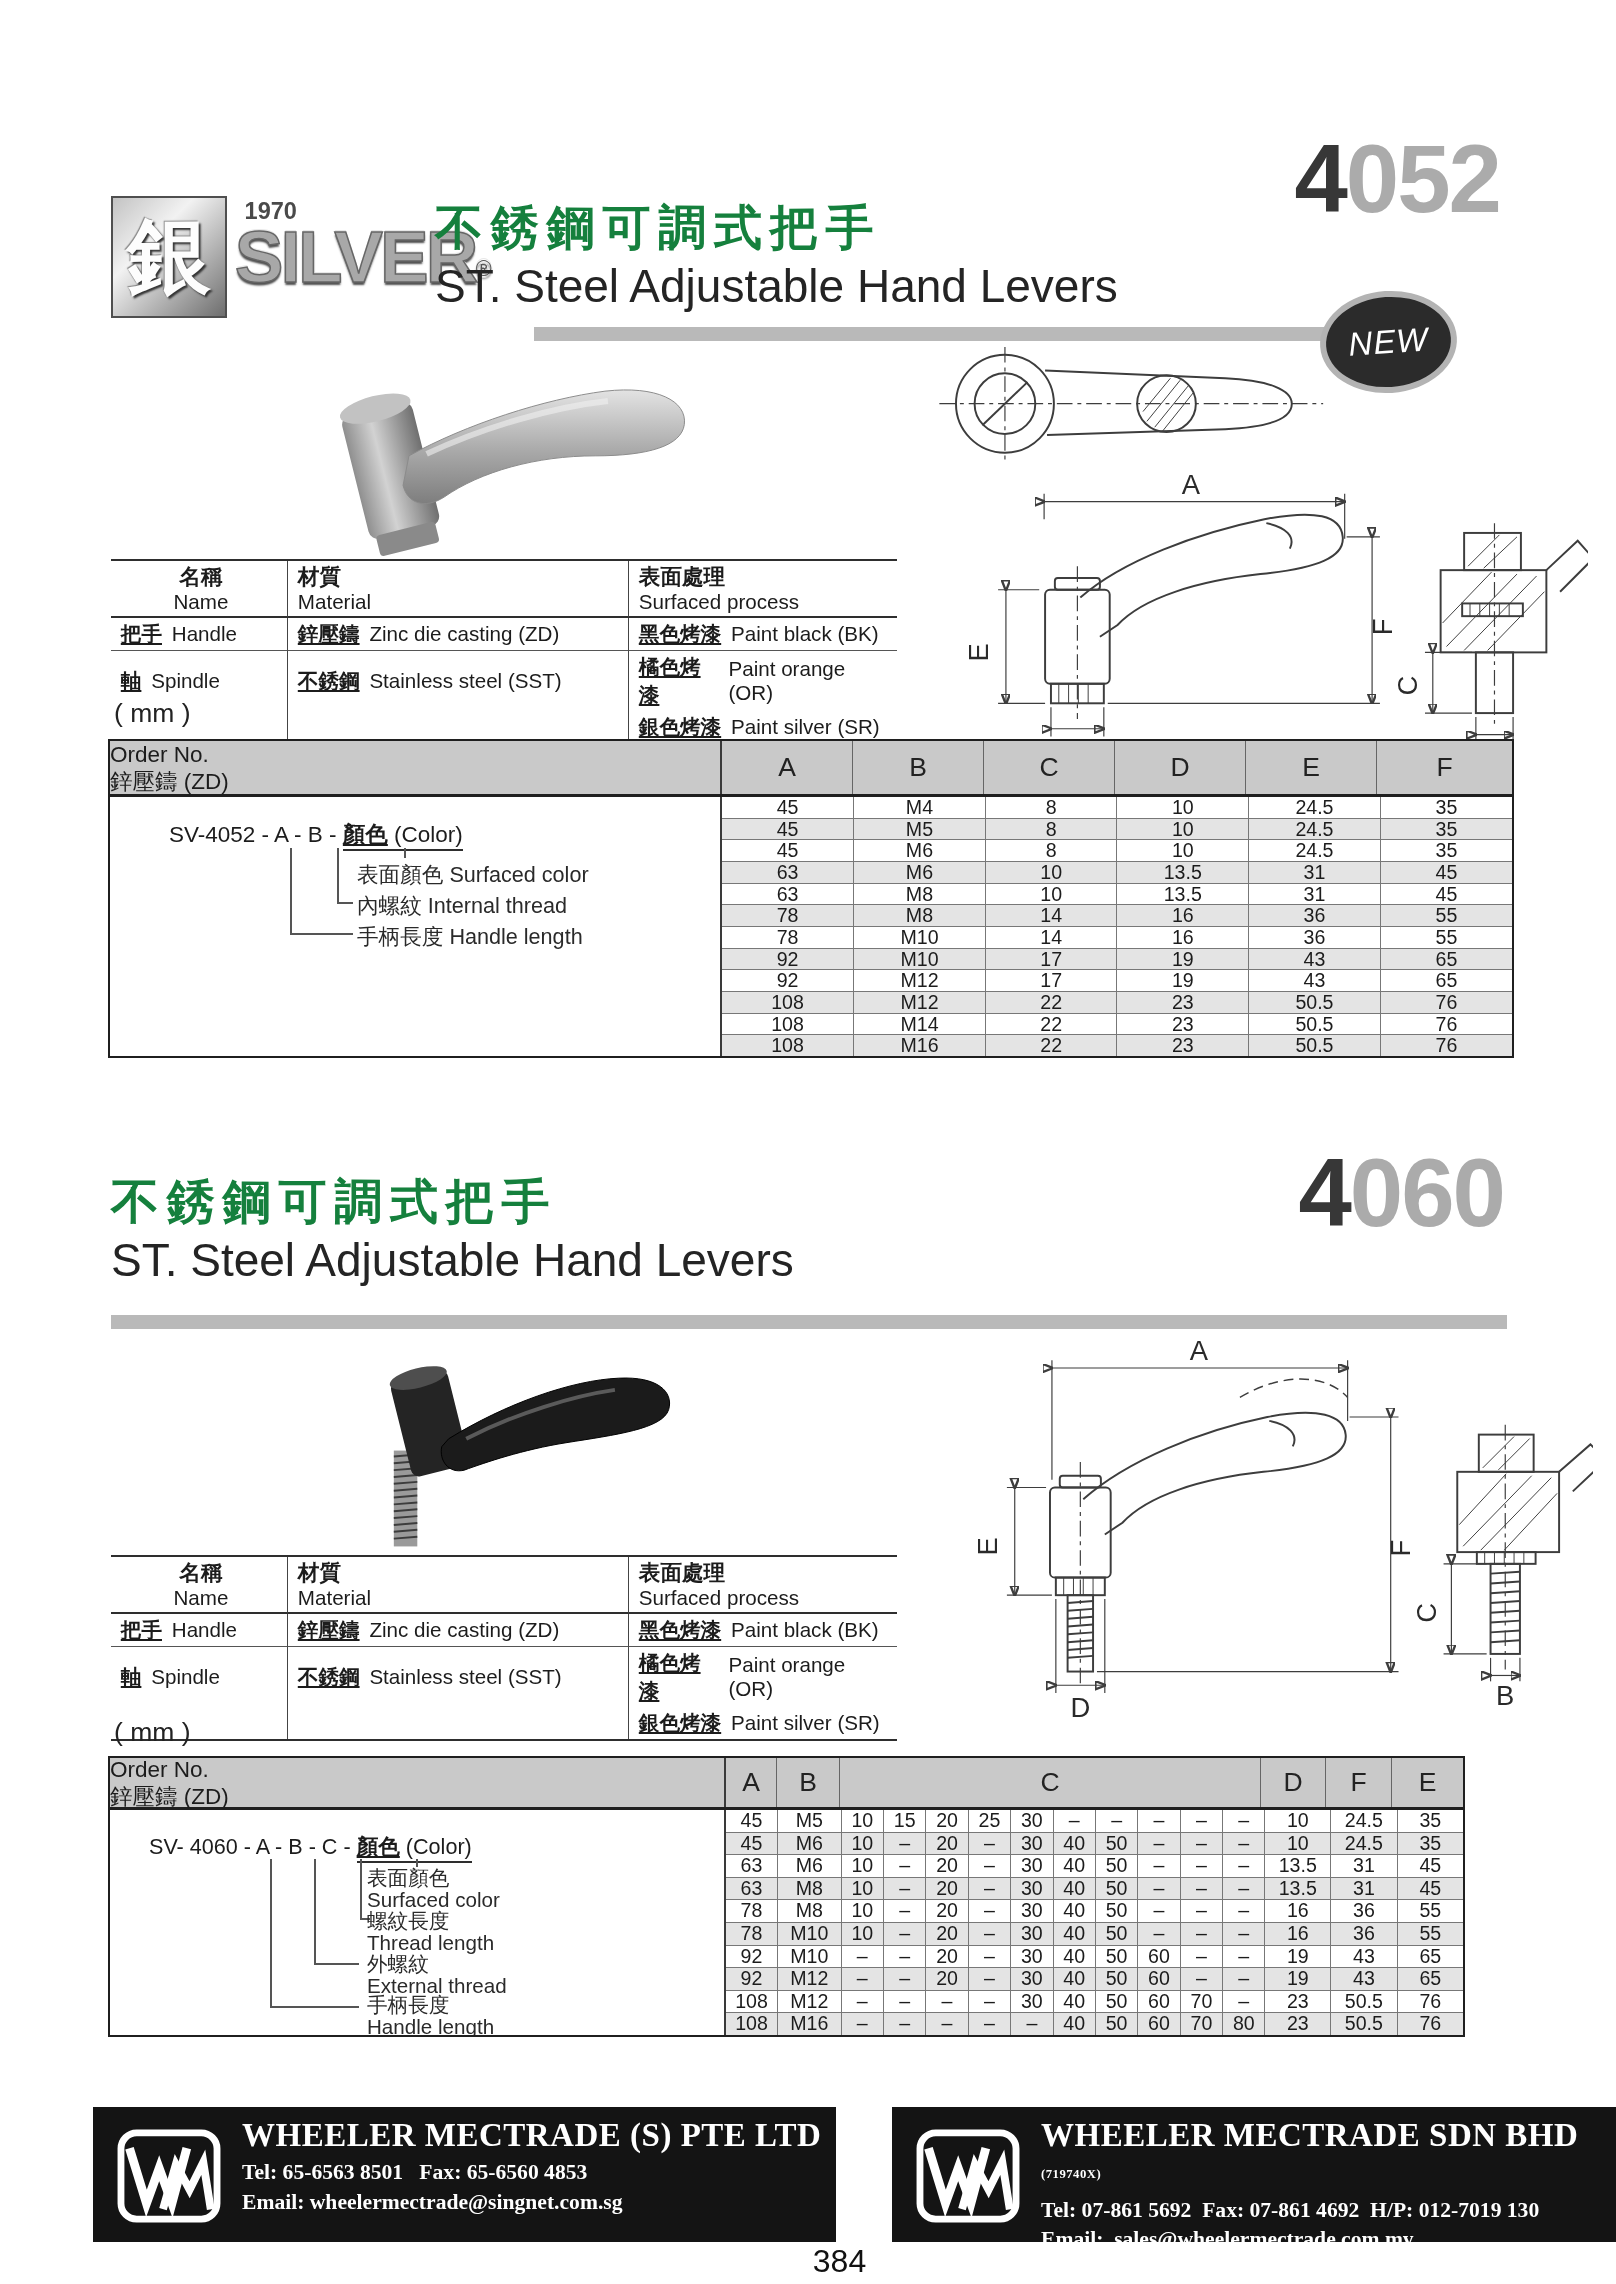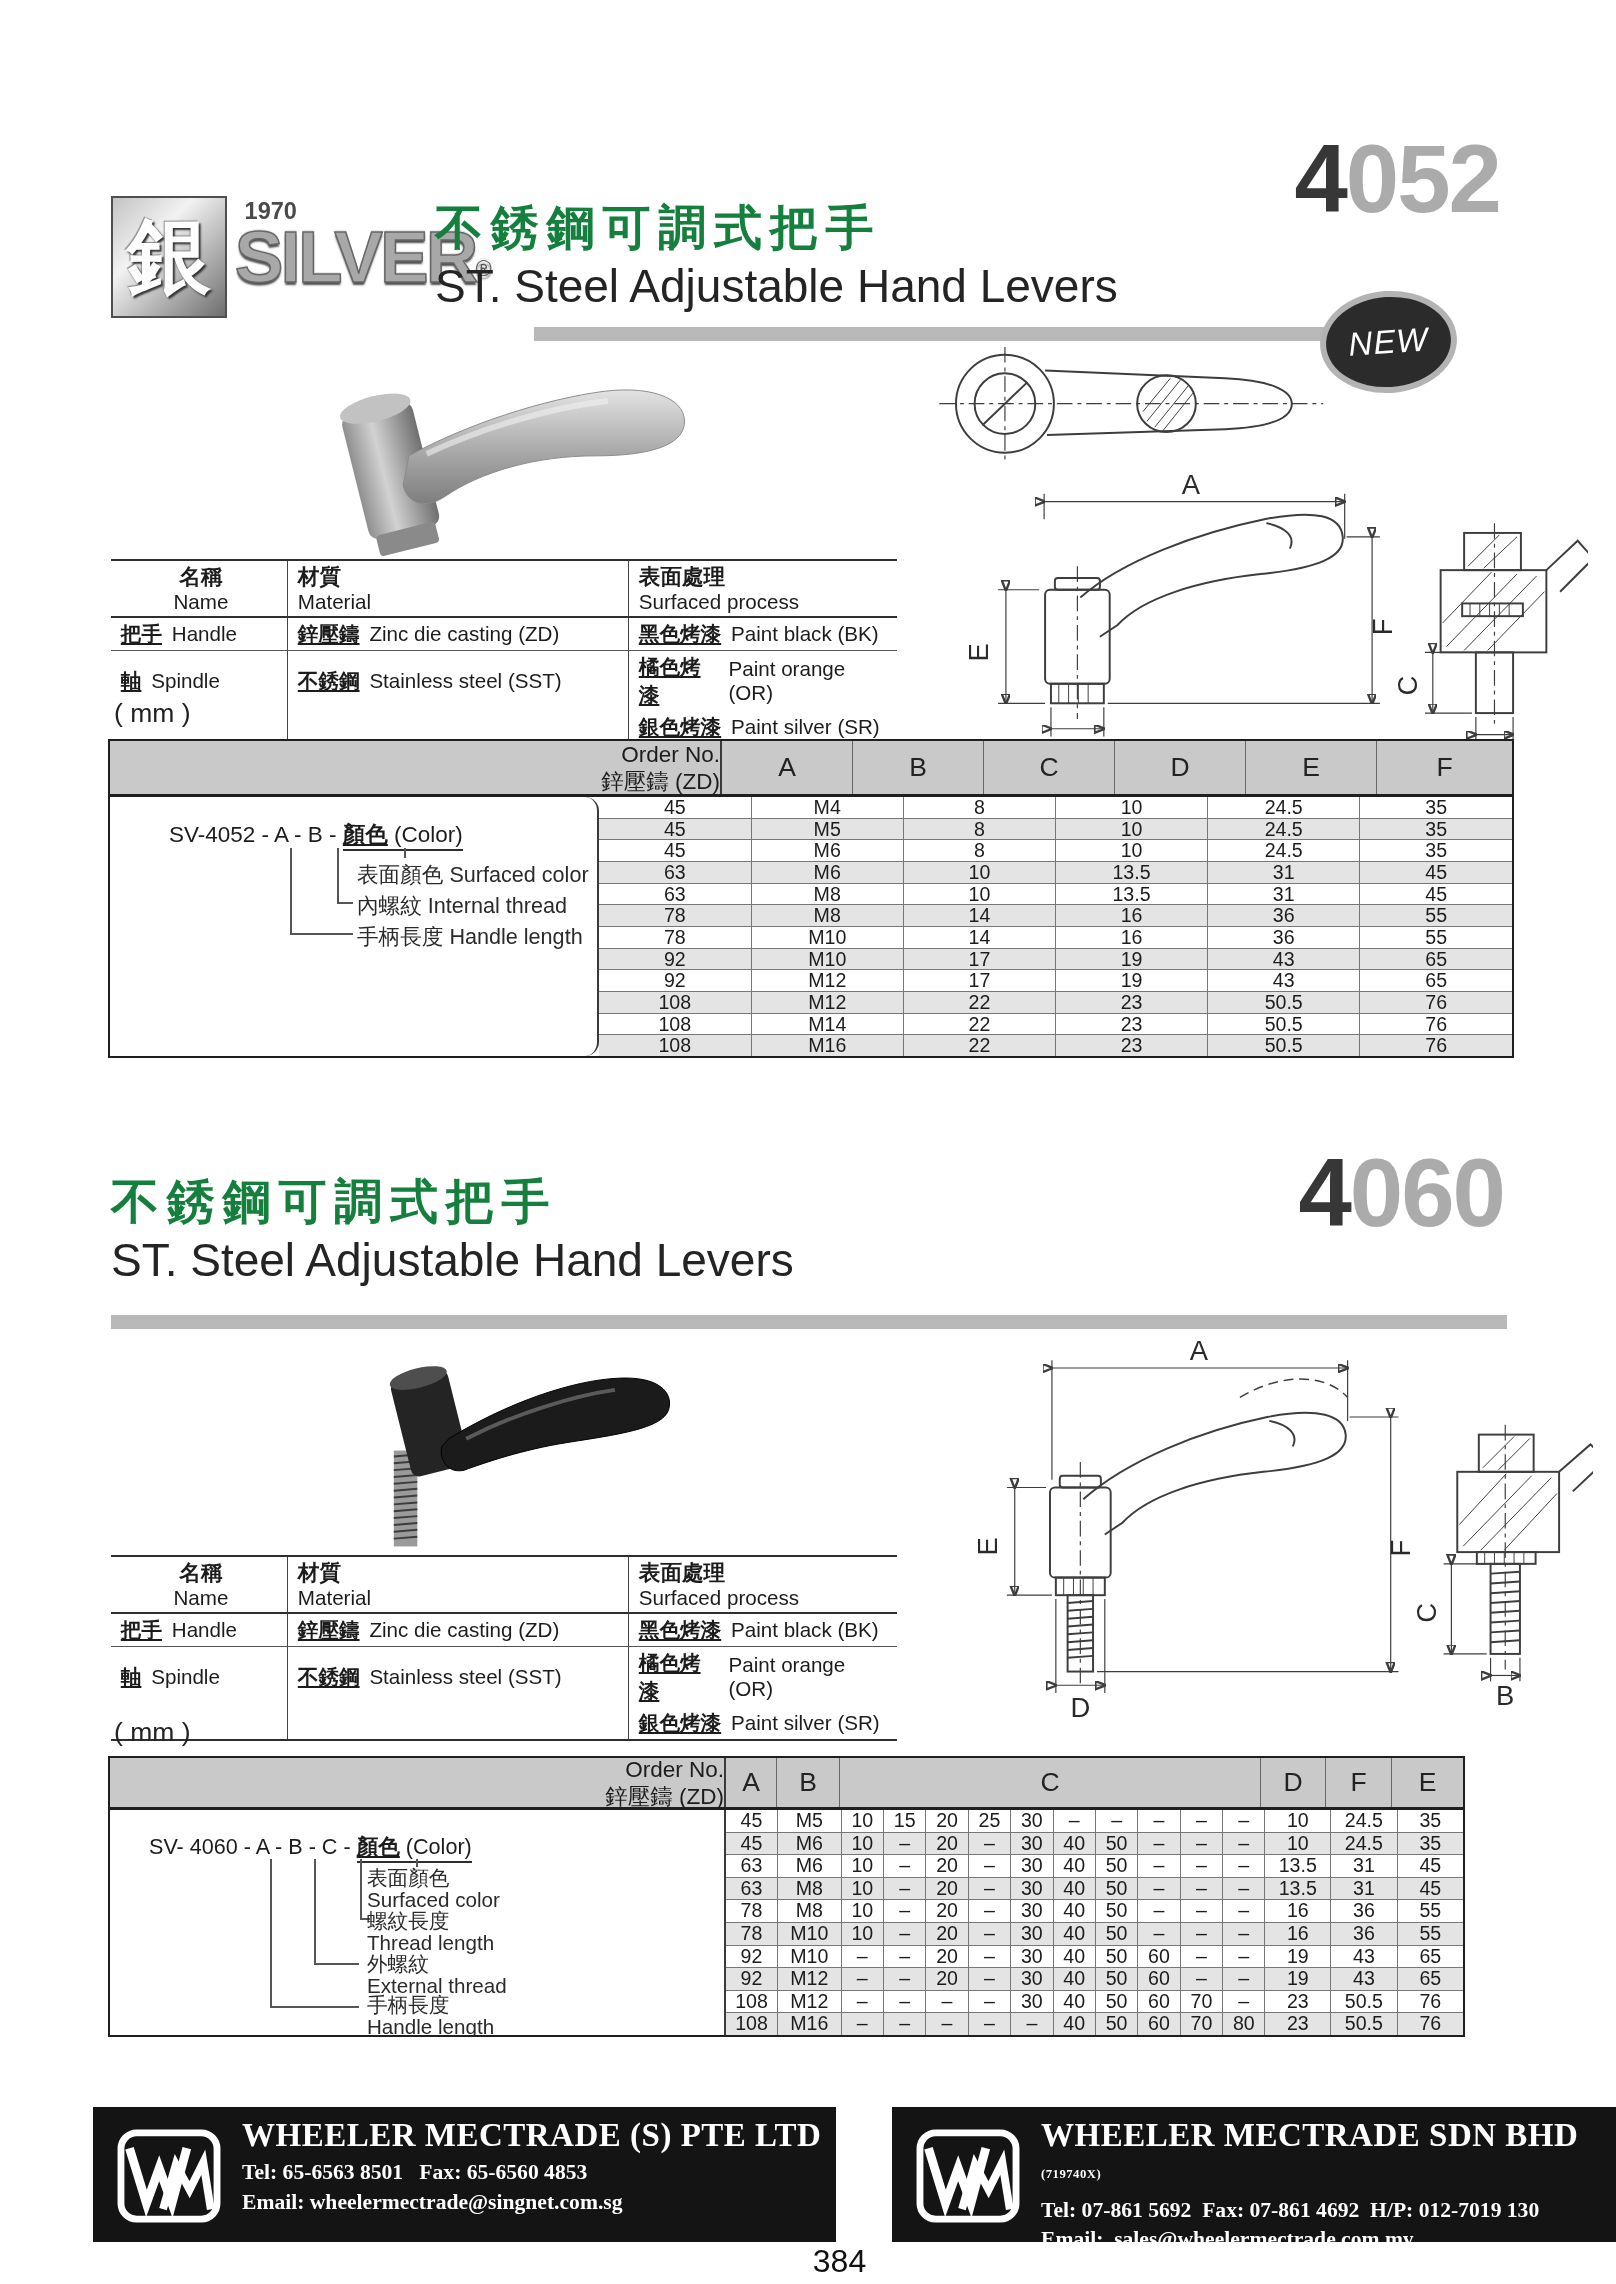--- a/index.html
+++ b/index.html
@@ -48,32 +48,32 @@
   .zhb{font-weight:700;text-decoration:underline;}
   .gap{display:inline-block;width:9.8px;}
   .mm{position:absolute;font-size:26.5px;color:#222;}
   #mm1{left:114px;top:698px;} #mm2{left:114px;top:1717px;}
   
   .spec{position:absolute;left:108px;border:2.9px solid #1f1f1f;background:#fff;}
   #spec4052{top:739px;width:1402px;}
   #spec4060{top:1756px;width:1353px;}
   .spec-head{display:flex;background:#c9c9c9;border-bottom:3.9px solid #1f1f1f;}
   #spec4052 .spec-head{height:53px;} #spec4060 .spec-head{height:49px;}
-  .spec-head .oh{display:flex;flex-direction:column;align-items:flex-end;justify-content:center;
+  .spec-head .oh{display:flex;flex-direction:column;align-items:flex-start;justify-content:center;
                  border-right:2px solid #3a3a3a;font-size:22.5px;line-height:1.2;box-sizing:border-box;}
   #spec4052 .oh{width:612px;} #spec4060 .oh{width:616px;}
   .spec-head .col{display:flex;align-items:center;justify-content:center;font-size:26.5px;
                   border-right:1px solid #666;box-sizing:border-box;color:#222;}
   .spec-head .col:last-child{border-right:none;flex:1;}
   #spec4052 .col{width:131px;}
   #spec4060 .h-a{width:51px}#spec4060 .h-b{width:63px}#spec4060 .h-c{width:421px}
   #spec4060 .h-d{width:65px}#spec4060 .h-f{width:66px}
   .spec-body{display:flex;}
   .order-cell{position:relative;border-right:2px solid #3a3a3a;box-sizing:border-box;overflow:hidden;}
-  #spec4052 .order-cell{width:489px;height:259px;border-radius:14px;}
+  #spec4052 .order-cell{width:612px;height:259px;}
   #spec4060 .order-cell{width:616px;height:225px;}
   .data-table{border-collapse:collapse;table-layout:fixed;flex:1;}
   .data-table td{border:1px solid #777;text-align:center;font-size:19.6px;padding:0;}
   #spec4052 .data-table td{height:20.6px;line-height:20.6px;}
   #spec4060 .data-table td{height:21.6px;line-height:21.6px;}
   .data-table tr.alt{background:#e4e4e4;}
   .data-table td:first-child{border-left:none;}
   .data-table td:last-child{border-right:none;}
   .data-table tr:first-child td{border-top:none;}
   .data-table tr:last-child td{border-bottom:none;}

